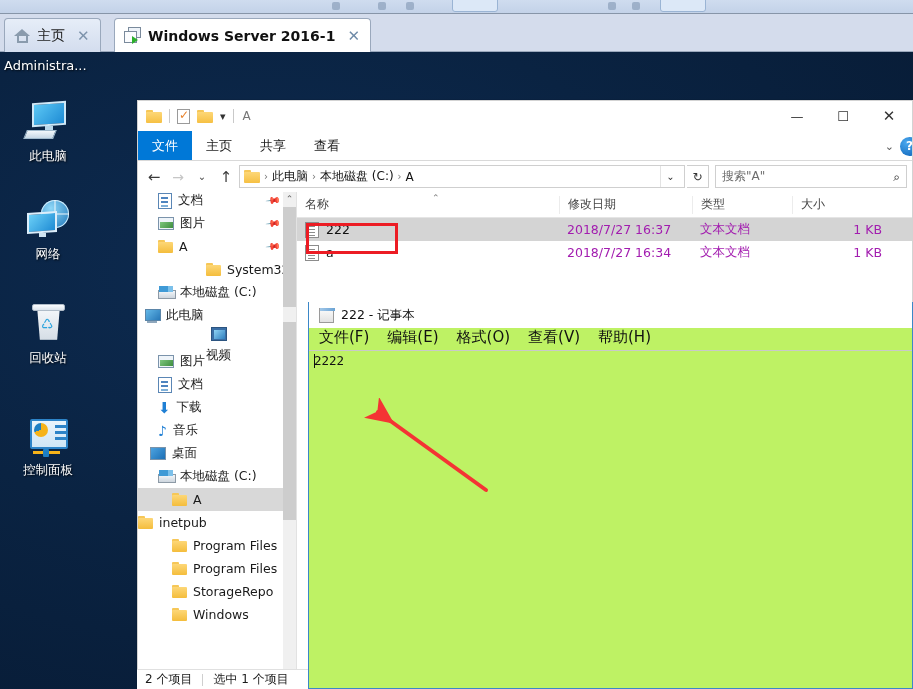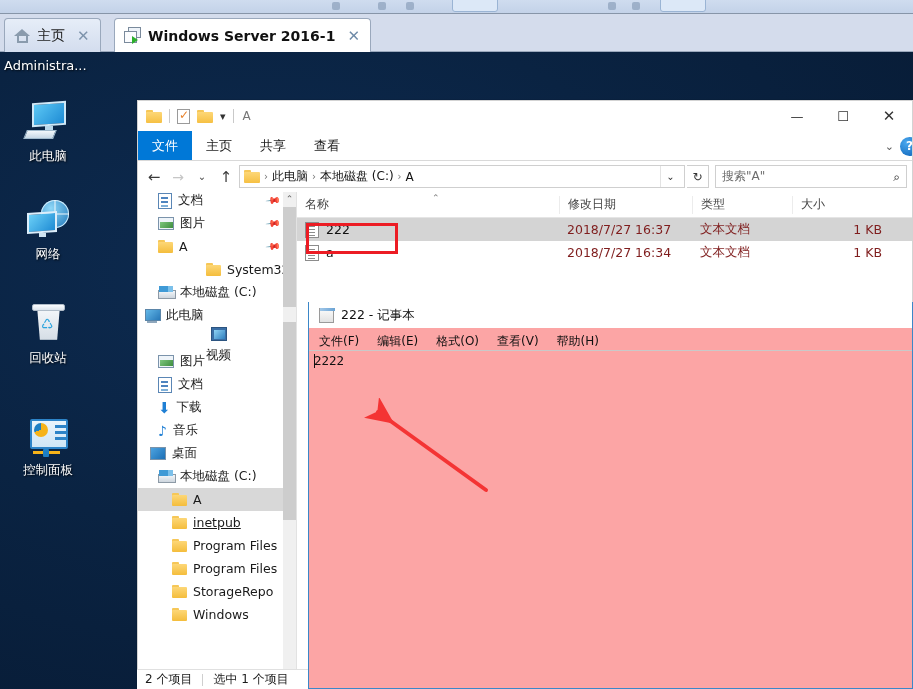--- a/index.html
+++ b/index.html
@@ -282,49 +282,49 @@
     position:relative;
   }
   .col-head .ch { padding-left:8px; border-left:1px solid #ececec; height:18px; display:flex; align-items:center;}
   .col-head .ch:first-child { border-left:none; }
   .sort-caret { position:absolute; left:135px; top:1px; font-size:9px; color:#7a7a7a; }
   .frow {
     height: 23px; display:flex; align-items:center; font-size:12.5px; color:#111;
   }
   .frow.sel { background:#d4d4d4; }
   .fc-name { display:flex; align-items:center; gap:7px; padding-left:8px; }
-  .fc { padding-left:8px; color:#7f1d1d; }
+  .fc { padding-left:8px; color:#a21caf; }
   .fc.right { text-align:right; padding-right:10px; }
 
   
   .statusbar {
     position:absolute; left:137px; top:669px; width:776px; height:20px;
     background:#fff; border-top:1px solid #e0e0e0;
     display:flex; align-items:center; gap:10px;
     font-size:12px; color:#1a1a1a; padding-left:8px;
   }
   .status-sep { width:1px; height:12px; background:#cfcfcf; }
 
   
   .notepad {
     position:absolute; left:308px; top:302px; width:605px; height:387px;
-    background:#fca5a5; border:1px solid #3b87c8; border-top:none;
+    background:#bef264; border:1px solid #3b87c8; border-top:none;
     display:flex; flex-direction:column; overflow:hidden;
   }
   .np-title {
     height: 26px; display:flex; align-items:center; gap:7px; padding-left:10px;
     font-size:12.5px; color:#111; background:#fff; flex:none;
   }
   .np-ico { width:15px;height:15px;position:relative;flex:none;
     background:linear-gradient(180deg,#fbfbfb,#e2e2e2); border:1px solid #9a9a9a;}
   .np-ico:before{content:"";position:absolute;left:0;top:-1px;width:15px;height:3px;
     background:linear-gradient(90deg,#9fc6e8,#6ba3d4);}
   .np-menu {
-    height: 22px; display:flex; align-items:flex-end; gap:18px; padding-left:10px;
-    font-size:12px; color:#111; flex:none;
+    height: 22px; display:flex; align-items:flex-start; gap:18px; padding-left:10px;
+    font-size:15px; color:#111; flex:none;
   }
   .np-text {
     flex:1; border-top:1px solid #c9c9c9; padding:2px 0 0 2px;
     font-family:"DejaVu Sans Mono","Liberation Mono",monospace; font-size:12.5px; color:#111;
     position:relative;
   }
   .np-caret { position:absolute; left:2px; top:3px; width:1px; height:14px; background:#111; }
   .np-text span { margin-left:3px; }
 
   
@@ -521,21 +521,21 @@
               <span>桌面</span>
             </div>
             <div class="nav-item" style="padding-left: 20px;">
               <span class="nav-ico ico-drive"></span>
               <span>本地磁盘 (C:)</span>
             </div>
             <div class="nav-item sel" style="padding-left: 34px;">
               <span class="nav-ico ico-folder"></span>
               <span>A</span>
             </div>
-            <div class="nav-item" style="padding-left: 34px; text-decoration: underline;">
+            <div class="nav-item" style="">
               <span class="nav-ico ico-folder"></span>
               <span>inetpub</span>
             </div>
             <div class="nav-item" style="padding-left: 34px;">
               <span class="nav-ico ico-folder"></span>
               <span>Program Files</span>
             </div>
             <div class="nav-item" style="padding-left: 34px;">
               <span class="nav-ico ico-folder"></span>
               <span>Program Files</span>

